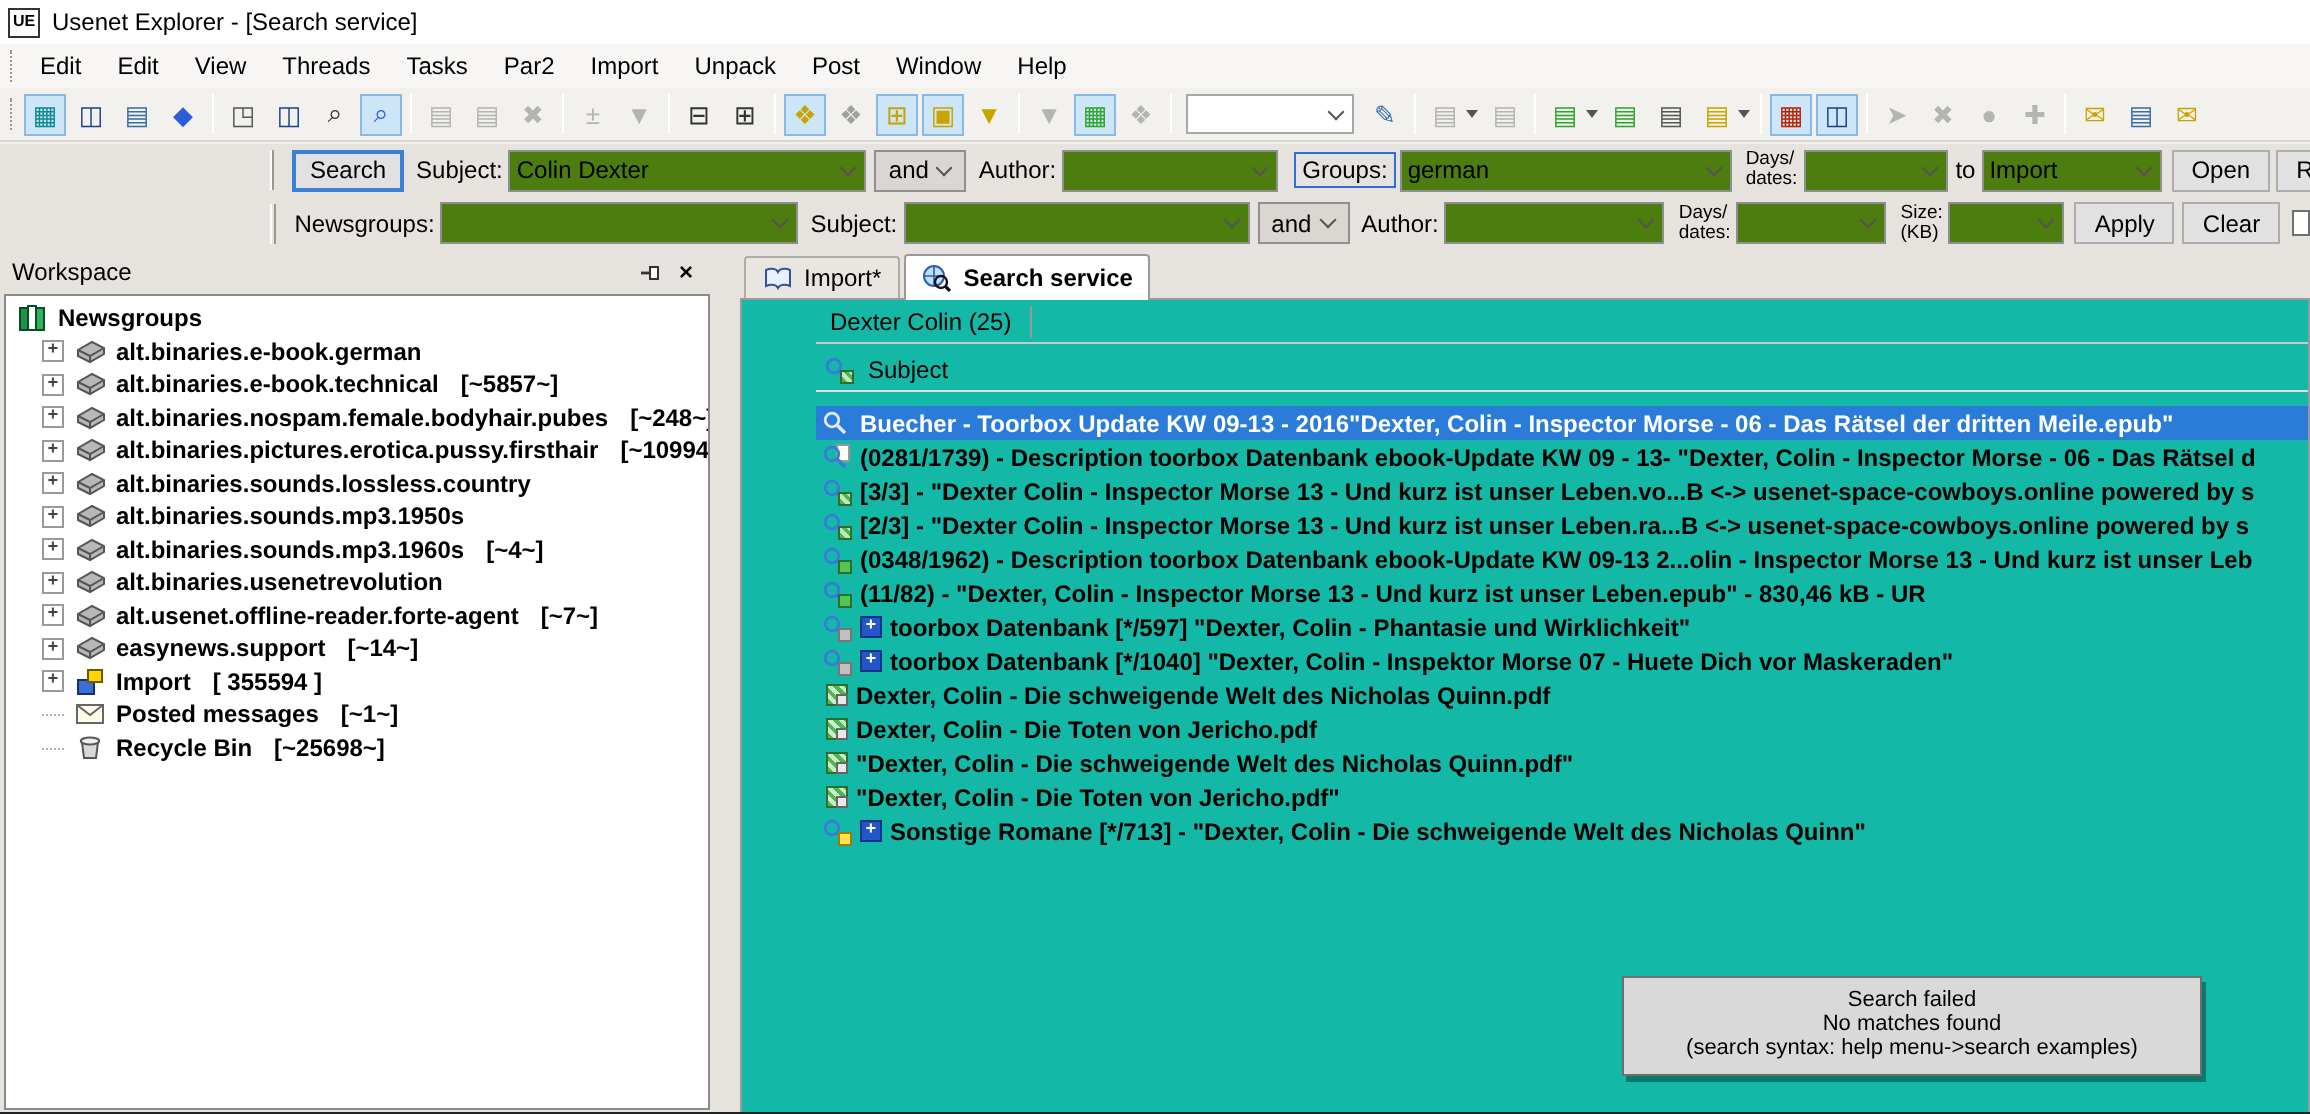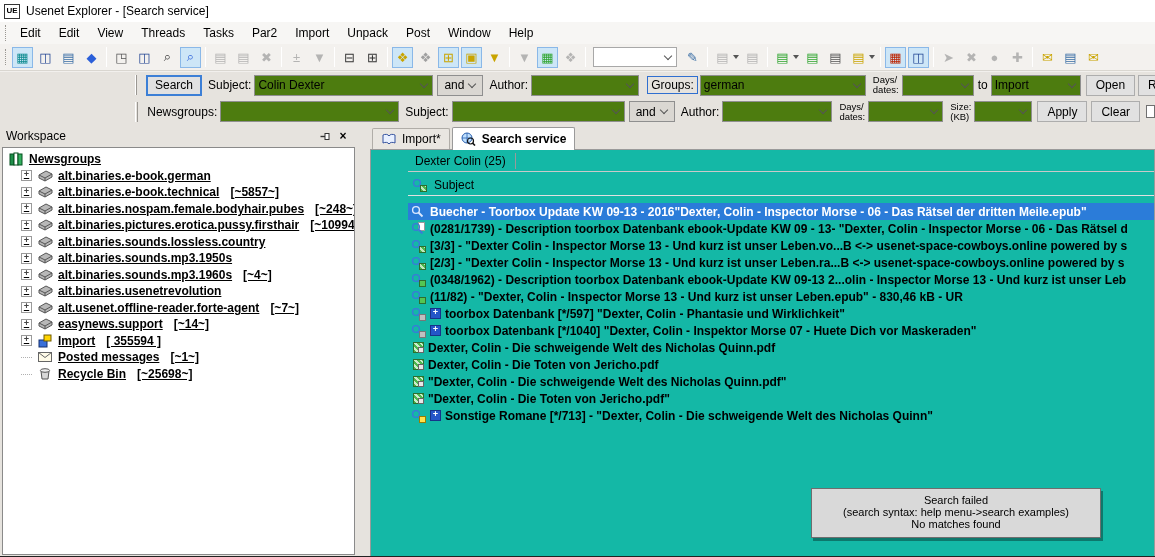--- a/index.html
+++ b/index.html
@@ -42,21 +42,21 @@
   .focuslabel { border:1px solid #2f6fd0; padding:1px 3px; margin:0 2px 0 8px; }
   .stack { font-size:9.5px; line-height:10px; margin:0 3px 0 7px; }
   .checkbox { width:13px; height:13px; background:#fff; border:1px solid #707070; margin-left:6px; }
   
   .main { display:flex; height:432px; background:#e6e3de; }
   .workspace { width:357px; display:flex; flex-direction:column; padding:0 2px 2px 2px; }
   .wshead { height:22px; display:flex; align-items:center; padding:0 4px;justify-content:flex-end; }
   .wshead .t { flex:1; }
   .wsbtn { width:16px; height:15px; display:flex; align-items:center; justify-content:center; margin-left:2px; }
   .wsbody { flex:1; background:#fff; border:1px solid #8a8a8a; overflow:hidden; padding:3px 0 0 2px; }
-  .titem { height:16.5px; display:flex; align-items:center; font-weight:bold; white-space:nowrap;text-decoration:underline; }
+  .titem { height:16.5px; display:flex; align-items:center; font-weight:bold; white-space:nowrap; }
   .troot { padding-left:3px; gap:5px; }
   .tchild { padding-left:16px; gap:5px; }
   .xbox-tree { width:11px; height:11px; flex:none; background:#fff; border:1px solid #9a9a9a; color:#444;
                font:bold 9px/9px "Liberation Mono",monospace; display:flex; align-items:center; justify-content:center; }
   .xspacer { width:11px; flex:none; border-bottom:1px dotted #b0b0b0; height:1px; margin-top:1px; }
   .tcount { margin-left:6px; }
   .icon16 { width:16px; height:14px; flex:none; display:flex; align-items:center; justify-content:center; }
   
   .splitter { width:13px; }
   .rightpanel { flex:1; display:flex; flex-direction:column; min-width:0; }
@@ -608,18 +608,18 @@
               </svg>
               <span class="sq sq-y"></span>
             </span>
           <span class="xbox-list">+</span>
           <span>Sonstige Romane [*/713] - "Dexter, Colin - Die schweigende Welt des Nicholas Quinn"</span>
         </div>
       </div>
 
       <div class="fail">
         <div>Search failed</div>
+        <div>No matches found</div>
         <div>(search syntax: help menu-&gt;search examples)</div>
-        <div>No matches found</div>
       </div>
     </div>
   </div>
 </div>
 
 </body></html>

